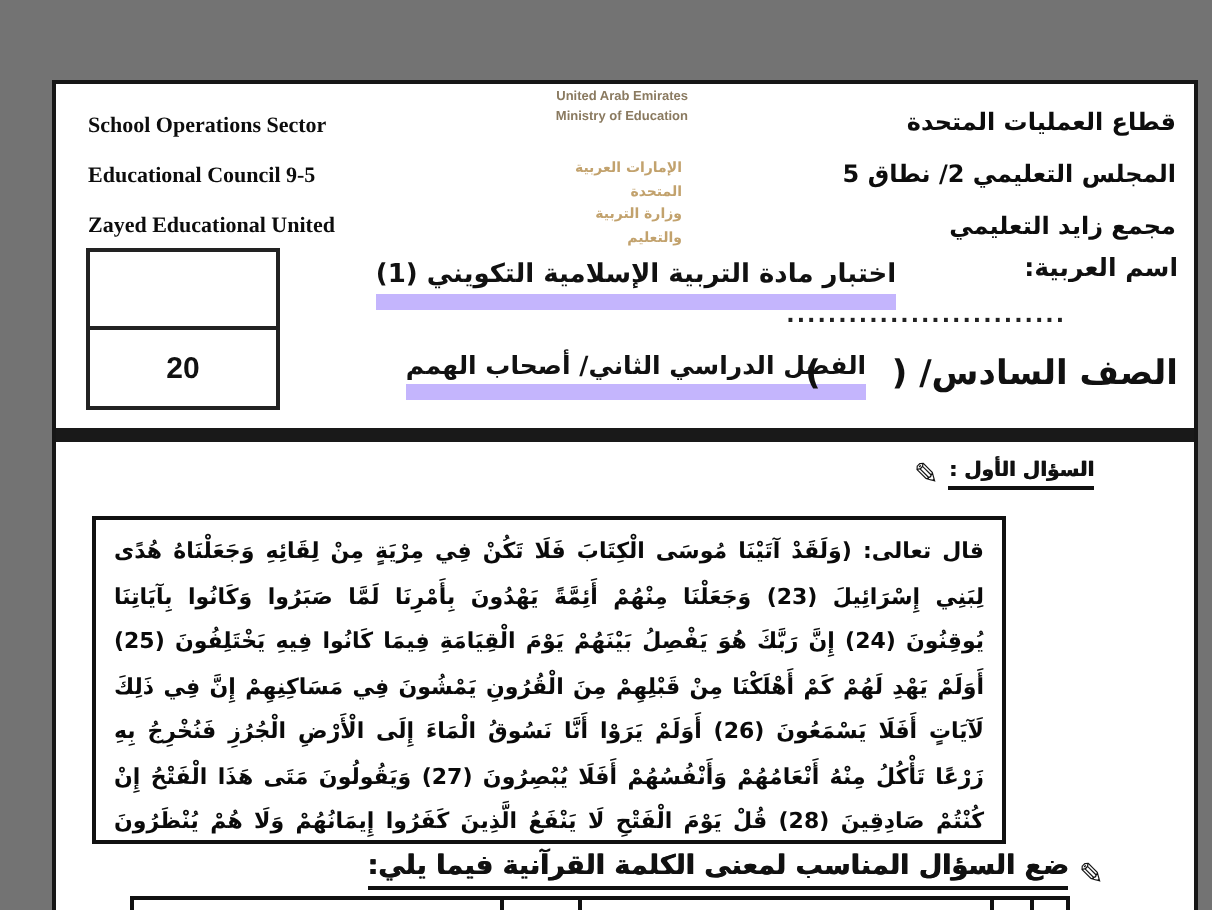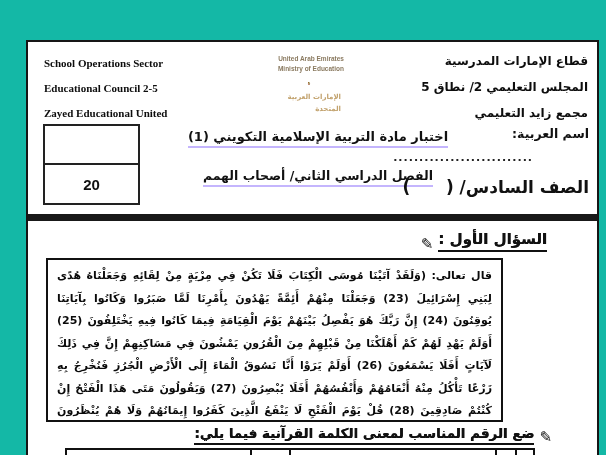--- a/index.html
+++ b/index.html
@@ -1,19 +1,19 @@
 <!DOCTYPE html>
 <html lang="ar"><head>
 <meta charset="utf-8">
 <style>
   * { margin:0; padding:0; box-sizing:border-box; }
   html,body { width:606px; height:455px; overflow:hidden; background:#ffffff; }
   body { font-family:"DejaVu Sans", sans-serif; color:#111; position:relative; }
 
-  .page { position:absolute; inset:0; background:#14b8a6; }
+  .page { position:absolute; inset:0; background:#737373; }
 
   .frame {
     position:absolute; left:26px; top:40px; width:573px; height:415px;
     border:2px solid #161616; border-bottom:none; background:#fff;
   }
 
   
   .hdr-en { position:absolute; left:16px; top:2px; width:170px; }
   .hdr-en div {
     font-family:"Liberation Serif", serif; font-weight:bold; font-size:11px;
@@ -30,35 +30,35 @@
              font-size:7px; line-height:1.7; color:#c2a26d; }
 
   
   .score-box { position:absolute; left:15px; top:82px; width:97px; height:81px; border:2px solid #222; }
   .score-top { height:39px; border-bottom:2px solid #222; }
   .score-bottom { height:38px; display:flex; align-items:center; justify-content:center;
                   font-family:"Liberation Sans", sans-serif; font-weight:bold; font-size:15px; }
 
   .titles { position:absolute; left:130px; top:84px; width:320px; text-align:center; direction:rtl; }
   .title-line { display:inline-block; font-weight:bold; font-size:13px;
-                border-bottom:2px solid #c4b5fd; padding-bottom:2px; white-space:nowrap; }
+                border-bottom:8px solid #c4b5fd; padding-bottom:2px; white-space:nowrap; }
   .title-line.second { margin-top:20px; font-size:12.5px; }
 
   .name-block { position:absolute; right:8px; top:84px; width:195px; direction:rtl; text-align:right; }
   .name-label { font-weight:bold; font-size:12.5px; }
   .name-dots { margin-top:10px; padding-left:4px; padding-right:56px; font-weight:bold;
                font-size:11px; letter-spacing:1px; color:#222; overflow:hidden; white-space:nowrap; }
   .grade-label { margin-top:13px; font-weight:bold; font-size:17px; white-space:pre; }
 
   .thick-rule { position:absolute; left:0; top:172px; width:100%; height:7px; background:#191919; }
 
   
   .q1-head { position:absolute; top:188px; right:50px; direction:rtl;
              display:flex; align-items:flex-end; gap:5px; }
-  .q1-text { font-weight:bold; font-size:15px; border-bottom:2.5px solid #111;
+  .q1-text { font-weight:bold; font-size:10px; border-bottom:2.5px solid #111;
              padding-bottom:2px; white-space:nowrap; letter-spacing:.5px;
              text-shadow:.4px 0 0 #111; }
   .pencil { font-size:15px; line-height:1; transform:rotate(0deg); color:#111; }
 
   .quran-box { position:absolute; left:18px; top:216px; width:457px; height:164px;
                border:2px solid #111; padding:5px 9px; direction:rtl;
                text-align:justify; text-align-last:center; overflow:hidden; }
   .quran-box p { font-weight:bold; font-size:11px; line-height:22.5px; color:#0a0a0a; }
 
   
@@ -74,21 +74,21 @@
   .vline { position:absolute; top:0; width:2px; height:100%; background:#111; }
 </style>
 </head>
 <body>
 
 <div class="page">
   <div class="frame">
 
     <div class="hdr-en">
       <div>School Operations Sector</div>
-      <div>Educational Council 2-5</div>
+      <div>Educational Council 9-5</div>
       <div>Zayed Educational United</div>
     </div>
 
     <div class="logo">
       <div class="logo-en">
         <div>United Arab Emirates</div>
         <div>Ministry of Education</div>
       </div>
       <svg width="44" height="56" viewBox="0 0 50 62" aria-hidden="true">
         <g fill="#96712f">
@@ -100,25 +100,26 @@
         </g>
         <rect x="17" y="16" width="16" height="26" fill="#ffffff" stroke="#96712f" stroke-width="1"></rect>
         <rect x="17.5" y="16.5" width="4.5" height="25" fill="#ee3524"></rect>
         <rect x="22" y="16.5" width="10.5" height="8.3" fill="#009a44"></rect>
         <rect x="22" y="33.2" width="10.5" height="8.3" fill="#141414"></rect>
         <rect x="10" y="50" width="30" height="8.5" rx="2.5" fill="#d93a35"></rect>
         <rect x="13" y="53.4" width="24" height="1.6" rx="0.8" fill="#ffffff" opacity="0.85"></rect>
       </svg>
       <div class="logo-ar">
         <div>الإمارات العربية المتحدة</div>
+        <div>وزارة التربية والتعليم</div>
       </div>
     </div>
 
     <div class="hdr-ar">
-      <div>قطاع الإمارات المدرسية</div>
+      <div>قطاع العمليات المتحدة</div>
       <div>المجلس التعليمي 2/ نطاق 5</div>
       <div>مجمع زايد التعليمي</div>
     </div>
 
     <div class="score-box">
       <div class="score-top"></div>
       <div class="score-bottom">20</div>
     </div>
 
     <div class="titles">
@@ -138,21 +139,21 @@
       <span class="q1-text">السؤال الأول :</span>
       <span class="pencil">✎</span>
     </div>
 
     <div class="quran-box">
       <p>قال تعالى: (وَلَقَدْ آتَيْنَا مُوسَى الْكِتَابَ فَلَا تَكُنْ فِي مِرْيَةٍ مِنْ لِقَائِهِ وَجَعَلْنَاهُ هُدًى لِبَنِي إِسْرَائِيلَ (23) وَجَعَلْنَا مِنْهُمْ أَئِمَّةً يَهْدُونَ بِأَمْرِنَا لَمَّا صَبَرُوا وَكَانُوا بِآيَاتِنَا يُوقِنُونَ (24) إِنَّ رَبَّكَ هُوَ يَفْصِلُ بَيْنَهُمْ يَوْمَ الْقِيَامَةِ فِيمَا كَانُوا فِيهِ يَخْتَلِفُونَ (25) أَوَلَمْ يَهْدِ لَهُمْ كَمْ أَهْلَكْنَا مِنْ قَبْلِهِمْ مِنَ الْقُرُونِ يَمْشُونَ فِي مَسَاكِنِهِمْ إِنَّ فِي ذَلِكَ لَآيَاتٍ أَفَلَا يَسْمَعُونَ (26) أَوَلَمْ يَرَوْا أَنَّا نَسُوقُ الْمَاءَ إِلَى الْأَرْضِ الْجُرُزِ فَنُخْرِجُ بِهِ زَرْعًا تَأْكُلُ مِنْهُ أَنْعَامُهُمْ وَأَنْفُسُهُمْ أَفَلَا يُبْصِرُونَ (27) وَيَقُولُونَ مَتَى هَذَا الْفَتْحُ إِنْ كُنْتُمْ صَادِقِينَ (28) قُلْ يَوْمَ الْفَتْحِ لَا يَنْفَعُ الَّذِينَ كَفَرُوا إِيمَانُهُمْ وَلَا هُمْ يُنْظَرُونَ (29) فَأَعْرِضْ عَنْهُمْ وَانْتَظِرْ إِنَّهُمْ مُنْتَظِرُونَ (30))</p>
     </div>
 
     <div class="q2-head">
       <span class="pencil">✎</span>
-      <span class="q2-text">ضع الرقم المناسب لمعنى الكلمة القرآنية فيما يلي:</span>
+      <span class="q2-text">ضع السؤال المناسب لمعنى الكلمة القرآنية فيما يلي:</span>
     </div>
 
     <div class="vocab-table">
       <div class="vline" style="left:0;"></div>
       <div class="vline" style="left:185px;"></div>
       <div class="vline" style="left:224px;"></div>
       <div class="vline" style="left:430px;"></div>
       <div class="vline" style="left:450px;"></div>
       <div class="vline" style="right:0;"></div>
     </div>

